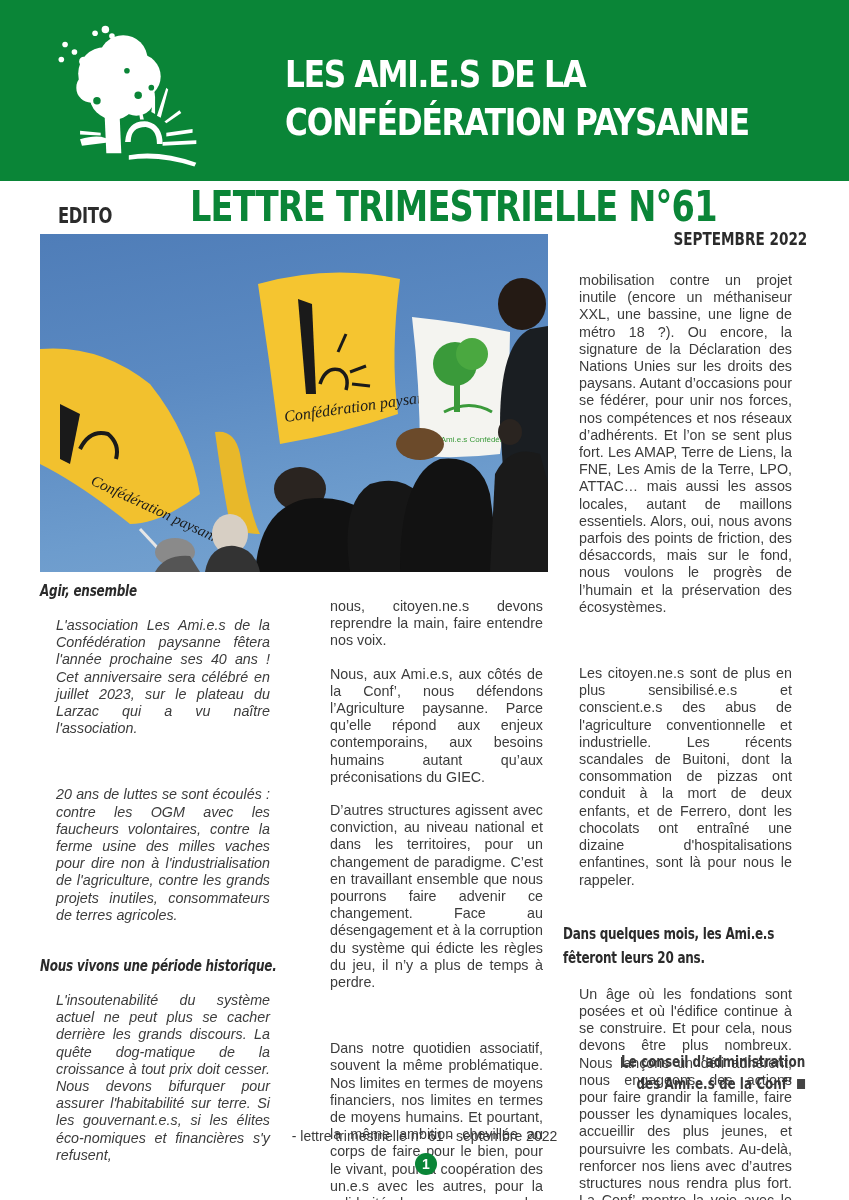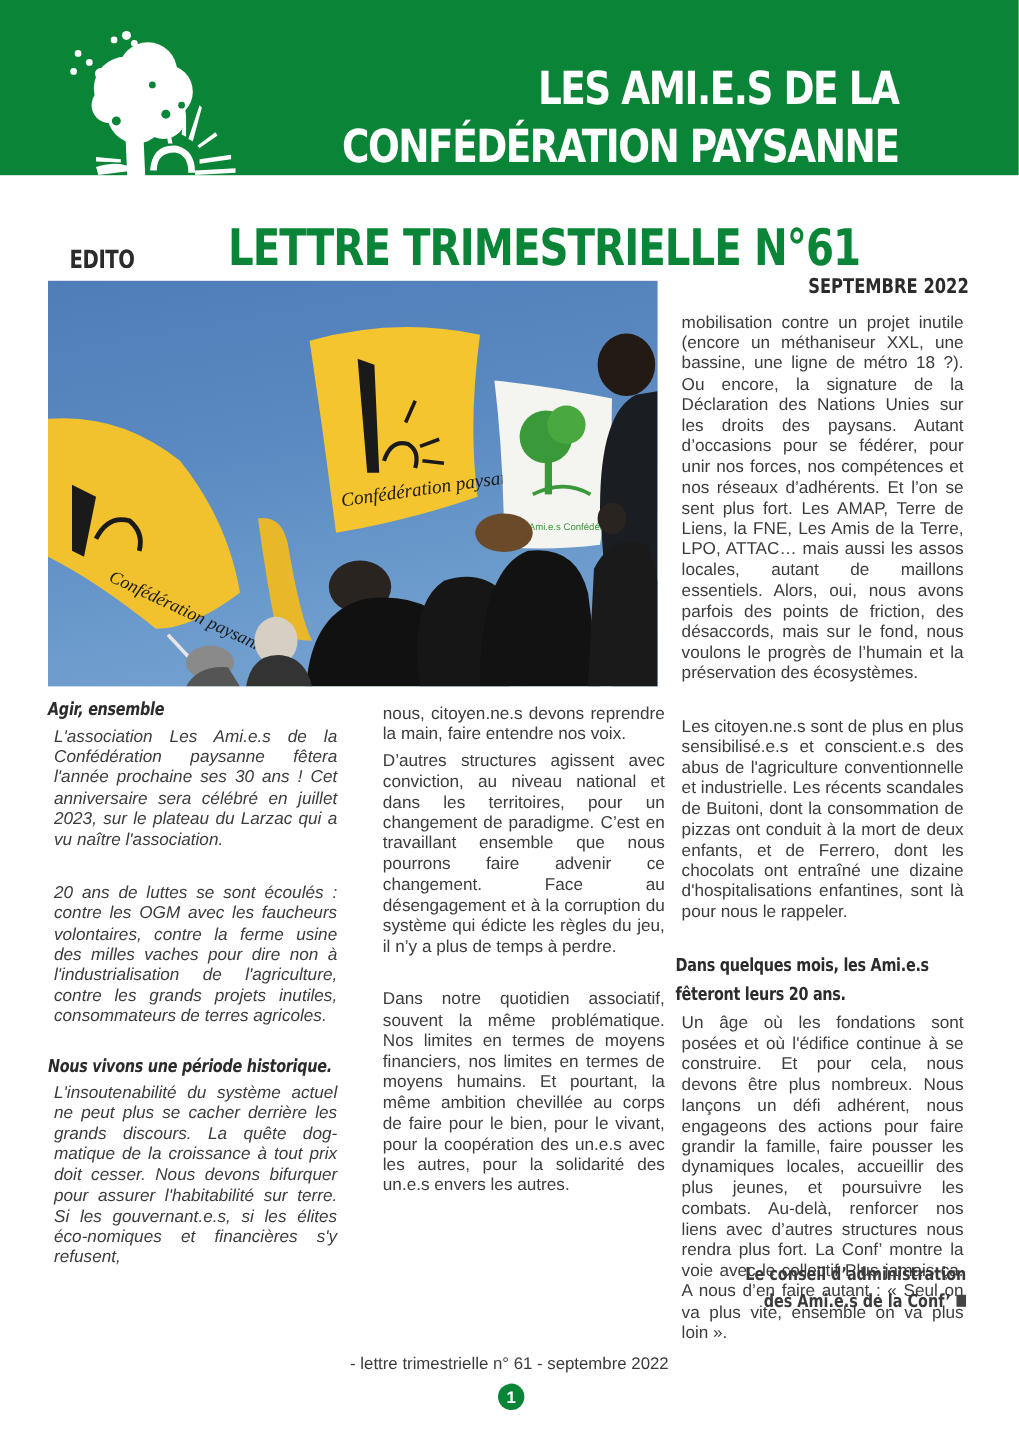--- a/index.html
+++ b/index.html
@@ -1,37 +1,37 @@
 <!DOCTYPE html>
 <html><head>
 <meta charset="utf-8">
 <style>
   * { box-sizing: border-box; margin: 0; padding: 0; }
   html, body { width: 849px; height: 1200px; background: #ffffff; overflow: hidden; }
   body { position: relative; font-family: "Liberation Sans", sans-serif; color: #3a3a3a; }
 
-  .banner { position: absolute; left: 0; top: 0; width: 849px; height: 146px; background: #0a8537; text-align: right; }
+  .banner { position: absolute; left: 0; top: 0; width: 849px; height: 181px; background: #0a8537; }
   .logo { position: absolute; left: 46px; top: 22px; width: 160px; height: 150px; }
   .org-title { position: absolute; left: 285px; top: 50px; color: #ffffff;
     font-family: "DejaVu Sans", sans-serif; font-weight: bold; font-size: 38px; line-height: 48px;
     letter-spacing: -1.5px; transform: scaleX(0.82); transform-origin: left top; white-space: nowrap; }
 
   .edito { position: absolute; left: 58px; top: 204px; font-family: "DejaVu Sans", sans-serif;
     font-weight: bold; font-size: 21px; color: #2b2b2b; transform: scaleX(0.78); transform-origin: left top; letter-spacing: -0.5px; }
   .issue-title { position: absolute; left: 190px; top: 182px; font-family: "DejaVu Sans", sans-serif;
     font-weight: bold; font-size: 42px; color: #0a8537; transform: scaleX(0.8); transform-origin: left top;
     letter-spacing: -1px; white-space: nowrap; }
   .issue-date { position: absolute; right: 42px; top: 229px; font-family: "DejaVu Sans", sans-serif;
     font-weight: bold; font-size: 17px; color: #2b2b2b; transform: scaleX(0.8); transform-origin: right top; white-space: nowrap; }
 
   .photo { position: absolute; left: 40px; top: 234px; width: 508px; height: 338px; overflow: hidden;
     background: linear-gradient(170deg, #4f7db8 0%, #5b8ac2 40%, #6d9ccd 75%, #7aa5d0 100%); }
 
   .col { position: absolute; font-size: 14.3px; line-height: 17.2px; color: #3c3c3c; text-align: justify; hyphens: auto; }
-  .col p { margin: 5px; }
+  .col p { margin: 16px; }
   .col .gap { height: 17px; }
   .col1 { left: 40px; top: 582px; width: 246px; font-style: italic; }
   .col2 { left: 314px; top: 582px; width: 245px; }
   .col3 { left: 563px; top: 256px; width: 245px; }
   .sub { font-family: "DejaVu Sans", sans-serif; font-weight: bold; font-size: 15px; line-height: 19px; color: #2b2b2b;
     text-align: left; transform: scaleX(0.8); transform-origin: left top; white-space: nowrap; letter-spacing: -0.3px; }
   .sub2 { line-height: 24px; }
   .italic { }
 
   .signature { position: absolute; right: 44px; top: 1051px; text-align: right; font-family: "DejaVu Sans", sans-serif;
@@ -127,30 +127,31 @@
     <path d="M455 240 Q470 210 500 220 L508 250 L508 338 L450 338 Z" fill="#1a1a1a"></path>
     <ellipse cx="190" cy="300" rx="18" ry="20" fill="#d7cfc4"></ellipse>
     <path d="M165 338 Q170 310 195 312 Q215 315 220 338 Z" fill="#333"></path>
     <ellipse cx="135" cy="318" rx="20" ry="14" fill="#8a8a8a"></ellipse>
     <path d="M115 338 Q125 320 150 322 L160 338 Z" fill="#555"></path>
   </svg>
 </div>
 
 <div class="col col1">
   <div class="sub">Agir, ensemble</div>
-  <p>L'association Les Ami.e.s de la Confédération paysanne fêtera l'année prochaine ses 30 ans ! Cet anniversaire sera célébré en juillet 2023, sur le plateau du Larzac qui a vu naître l'association.</p>
+  <p>L'association Les Ami.e.s de la Confédération paysanne fêtera l'année prochaine ses 40 ans ! Cet anniversaire sera célébré en juillet 2023, sur le plateau du Larzac qui a vu naître l'association.</p>
   <div class="gap"></div>
   <p>20 ans de luttes se sont écoulés : contre les OGM avec les faucheurs volontaires, contre la ferme usine des milles vaches pour dire non à l'industrialisation de l'agriculture, contre les grands projets inutiles, consommateurs de terres agricoles.</p>
   <div class="gap"></div>
   <div class="sub">Nous vivons une période historique.</div>
   <p>L'insoutenabilité du système actuel ne peut plus se cacher derrière les grands discours. La quête dog-matique de la croissance à tout prix doit cesser. Nous devons bifurquer pour assurer l'habitabilité sur terre. Si les gouvernant.e.s, si les élites éco-nomiques et financières s'y refusent,</p>
 </div>
 
 <div class="col col2">
   <p>nous, citoyen.ne.s devons reprendre la main, faire entendre nos voix.</p>
+  <p>Nous, aux Ami.e.s, aux côtés de la Conf’, nous défendons l’Agriculture paysanne. Parce qu’elle répond aux enjeux contemporains, aux besoins humains autant qu’aux préconisations du GIEC.</p>
   <p>D’autres structures agissent avec conviction, au niveau national et dans les territoires, pour un changement de paradigme. C’est en travaillant ensemble que nous pourrons faire advenir ce changement. Face au désengagement et à la corruption du système qui édicte les règles du jeu, il n’y a plus de temps à perdre.</p>
   <div class="gap"></div>
   <p>Dans notre quotidien associatif, souvent la même problématique. Nos limites en termes de moyens financiers, nos limites en termes de moyens humains. Et pourtant, la même ambition chevillée au corps de faire pour le bien, pour le vivant, pour la coopération des un.e.s avec les autres, pour la solidarité des un.e.s envers les autres.</p>
   <div class="gap"></div>
 </div>
 
 <div class="col col3">
   <p>mobilisation contre un projet inutile (encore un méthaniseur XXL, une bassine, une ligne de métro 18 ?). Ou encore, la signature de la Déclaration des Nations Unies sur les droits des paysans. Autant d’occasions pour se fédérer, pour unir nos forces, nos compétences et nos réseaux d’adhérents. Et l’on se sent plus fort. Les AMAP, Terre de Liens, la FNE, Les Amis de la Terre, LPO, ATTAC… mais aussi les assos locales, autant de maillons essentiels. Alors, oui, nous avons parfois des points de friction, des désaccords, mais sur le fond, nous voulons le progrès de l’humain et la préservation des écosystèmes.</p>
   <div class="gap"></div>
   <p>Les citoyen.ne.s sont de plus en plus sensibilisé.e.s et conscient.e.s des abus de l'agriculture conventionnelle et industrielle. Les récents scandales de Buitoni, dont la consommation de pizzas ont conduit à la mort de deux enfants, et de Ferrero, dont les chocolats ont entraîné une dizaine d'hospitalisations enfantines, sont là pour nous le rappeler.</p>

